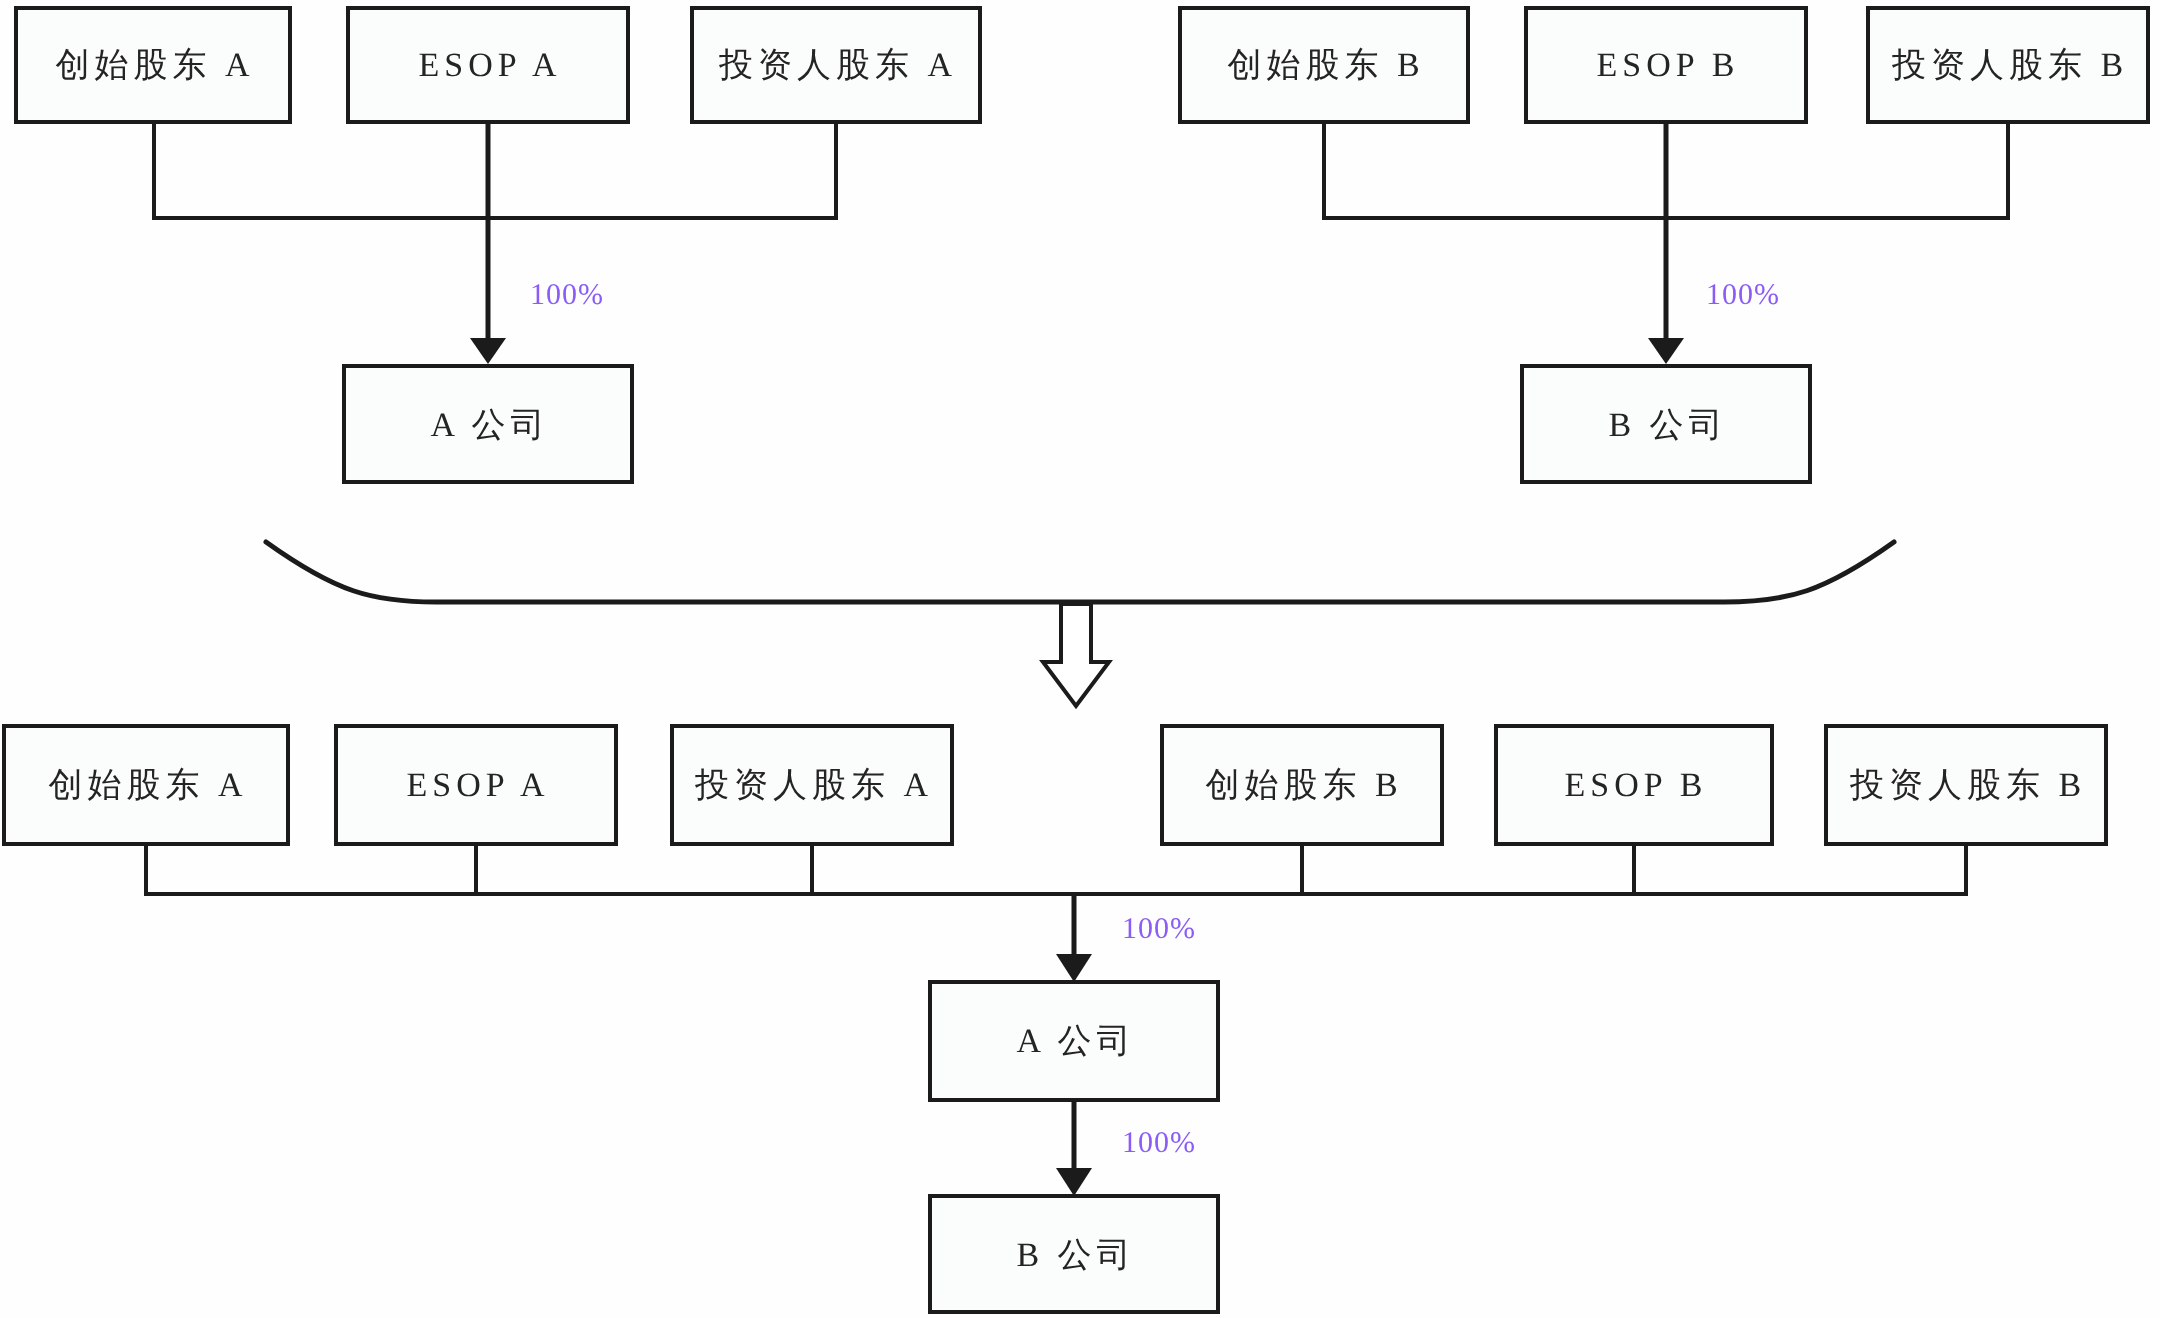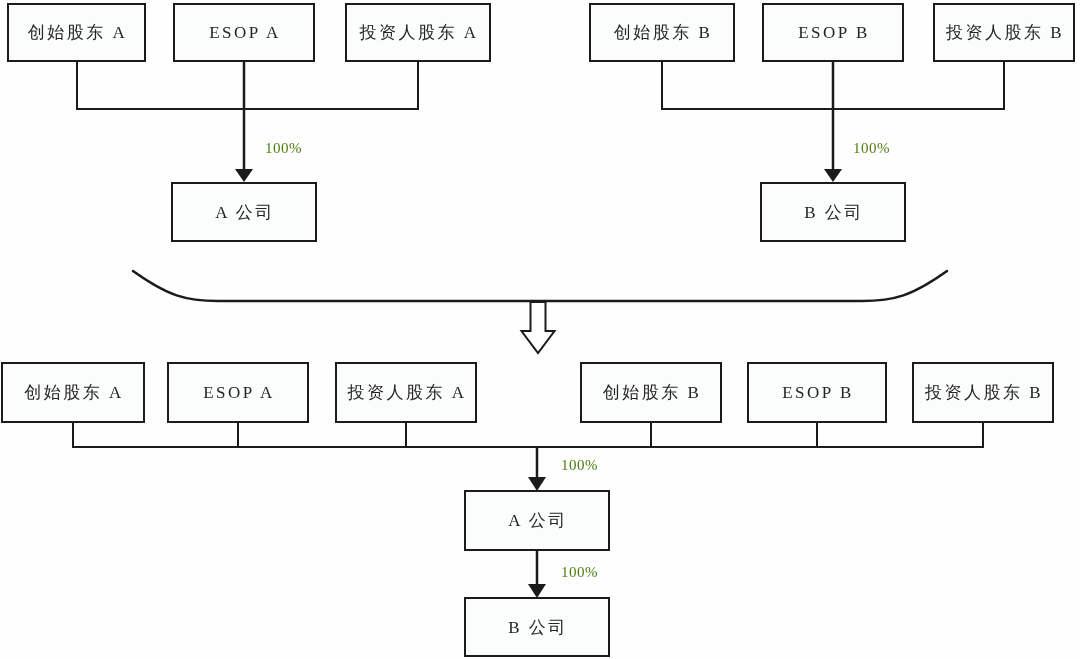--- a/index.html
+++ b/index.html
@@ -30,21 +30,21 @@
     font-size: 17px;
     color: #242424;
     letter-spacing: 2.5px;
     white-space: nowrap;
     text-align: center;
   }
   .node span { transform: translateX(1px); }
   .pct {
     position: absolute;
     font-size: 15px;
-    color: #4d7c0f;
+    color: #8b5cf6;
     letter-spacing: 0.5px;
   }
 </style>
 </head>
 <body>
 
 <div class="canvas">
 
   <svg class="wires" viewBox="0 0 1080 659" xmlns="http://www.w3.org/2000/svg">
 

